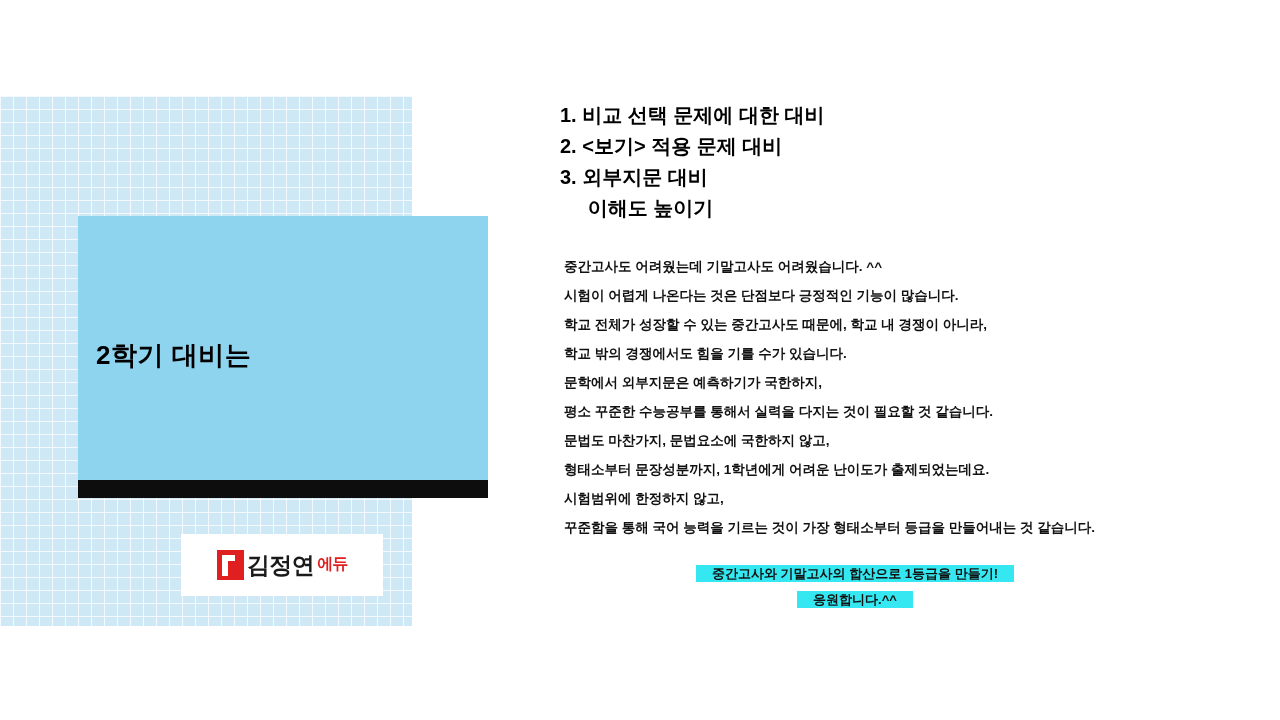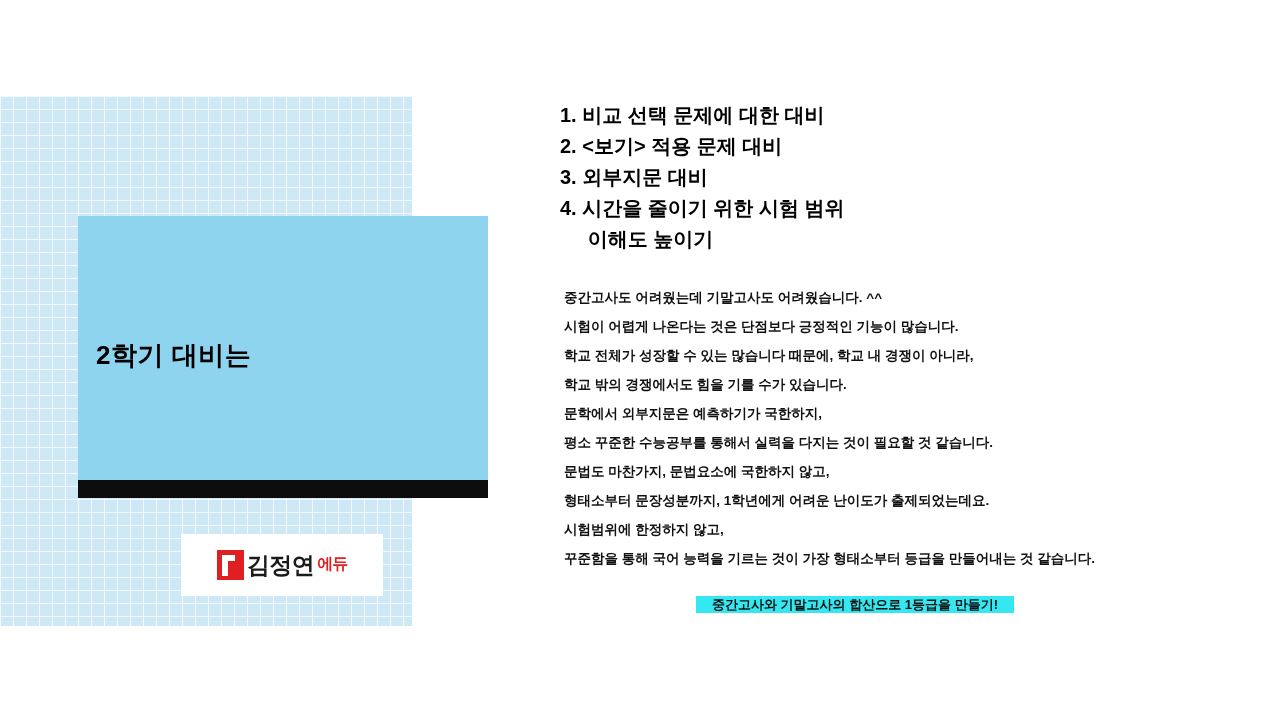--- a/index.html
+++ b/index.html
@@ -172,34 +172,34 @@
     </div>
   </div>
 </div>
 
 <div class="right-panel">
 
   <ul class="numbered-list">
     <li>1. 비교 선택 문제에 대한 대비</li>
     <li>2. &lt;보기&gt; 적용 문제 대비</li>
     <li>3. 외부지문 대비</li>
-    <li>4. 시간을 줄이기 위한 시험 범위</li>
     <li>     이해도 높이기</li>
   </ul>
 
   <div class="body-block">
     <p>중간고사도 어려웠는데 기말고사도 어려웠습니다. ^^</p>
     <p>시험이 어렵게 나온다는 것은 단점보다 긍정적인 기능이 많습니다.</p>
-    <p>학교 전체가 성장할 수 있는 많습니다 때문에, 학교 내 경쟁이 아니라,</p>
+    <p>학교 전체가 성장할 수 있는 중간고사도 때문에, 학교 내 경쟁이 아니라,</p>
     <p>학교 밖의 경쟁에서도 힘을 기를 수가 있습니다.</p>
     <p>문학에서 외부지문은 예측하기가 국한하지,</p>
     <p>평소 꾸준한 수능공부를 통해서 실력을 다지는 것이 필요할 것 같습니다.</p>
     <p>문법도 마찬가지, 문법요소에 국한하지 않고,</p>
     <p>형태소부터 문장성분까지,  1학년에게 어려운 난이도가 출제되었는데요.</p>
     <p>시험범위에 한정하지 않고,</p>
     <p>꾸준함을 통해 국어 능력을 기르는 것이 가장 형태소부터 등급을 만들어내는 것 같습니다.</p>
   </div>
 
   <div class="closing">
     <p><span class="hl">중간고사와 기말고사의 합산으로 1등급을 만들기!</span></p>
+    <p><span class="hl">응원합니다.^^</span></p>
   </div>
 
 </div>
 
 </body></html>

